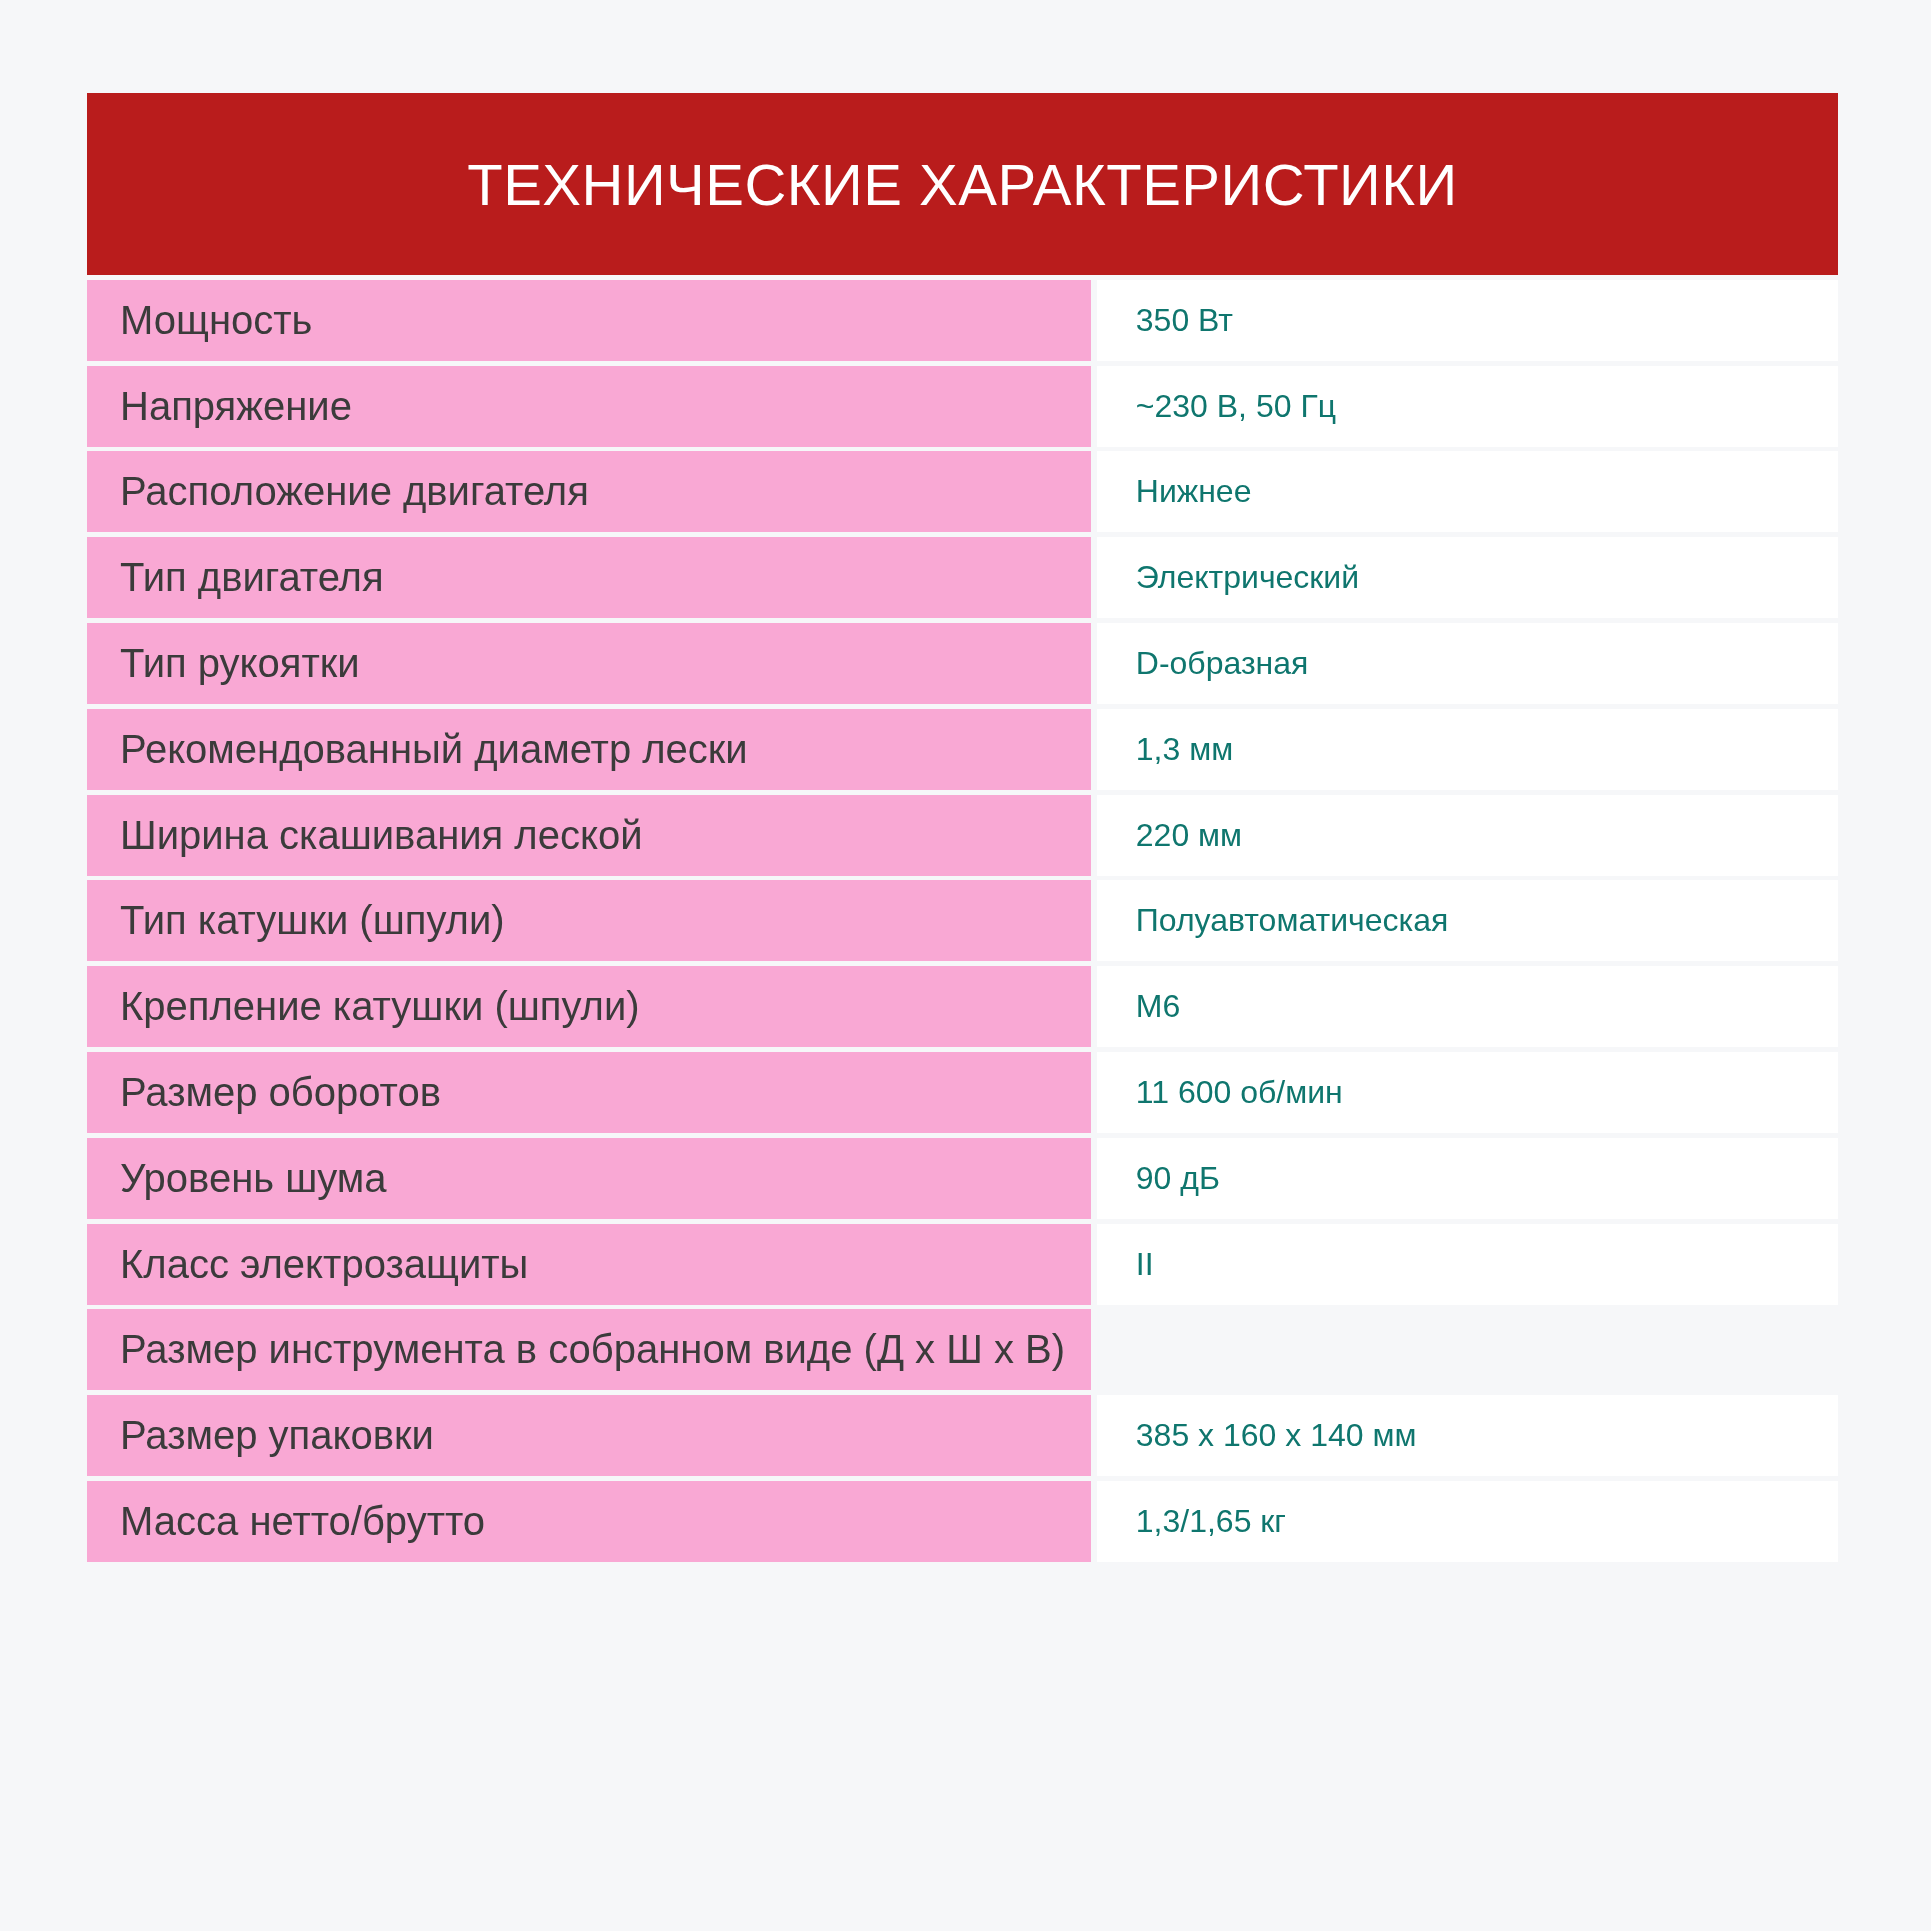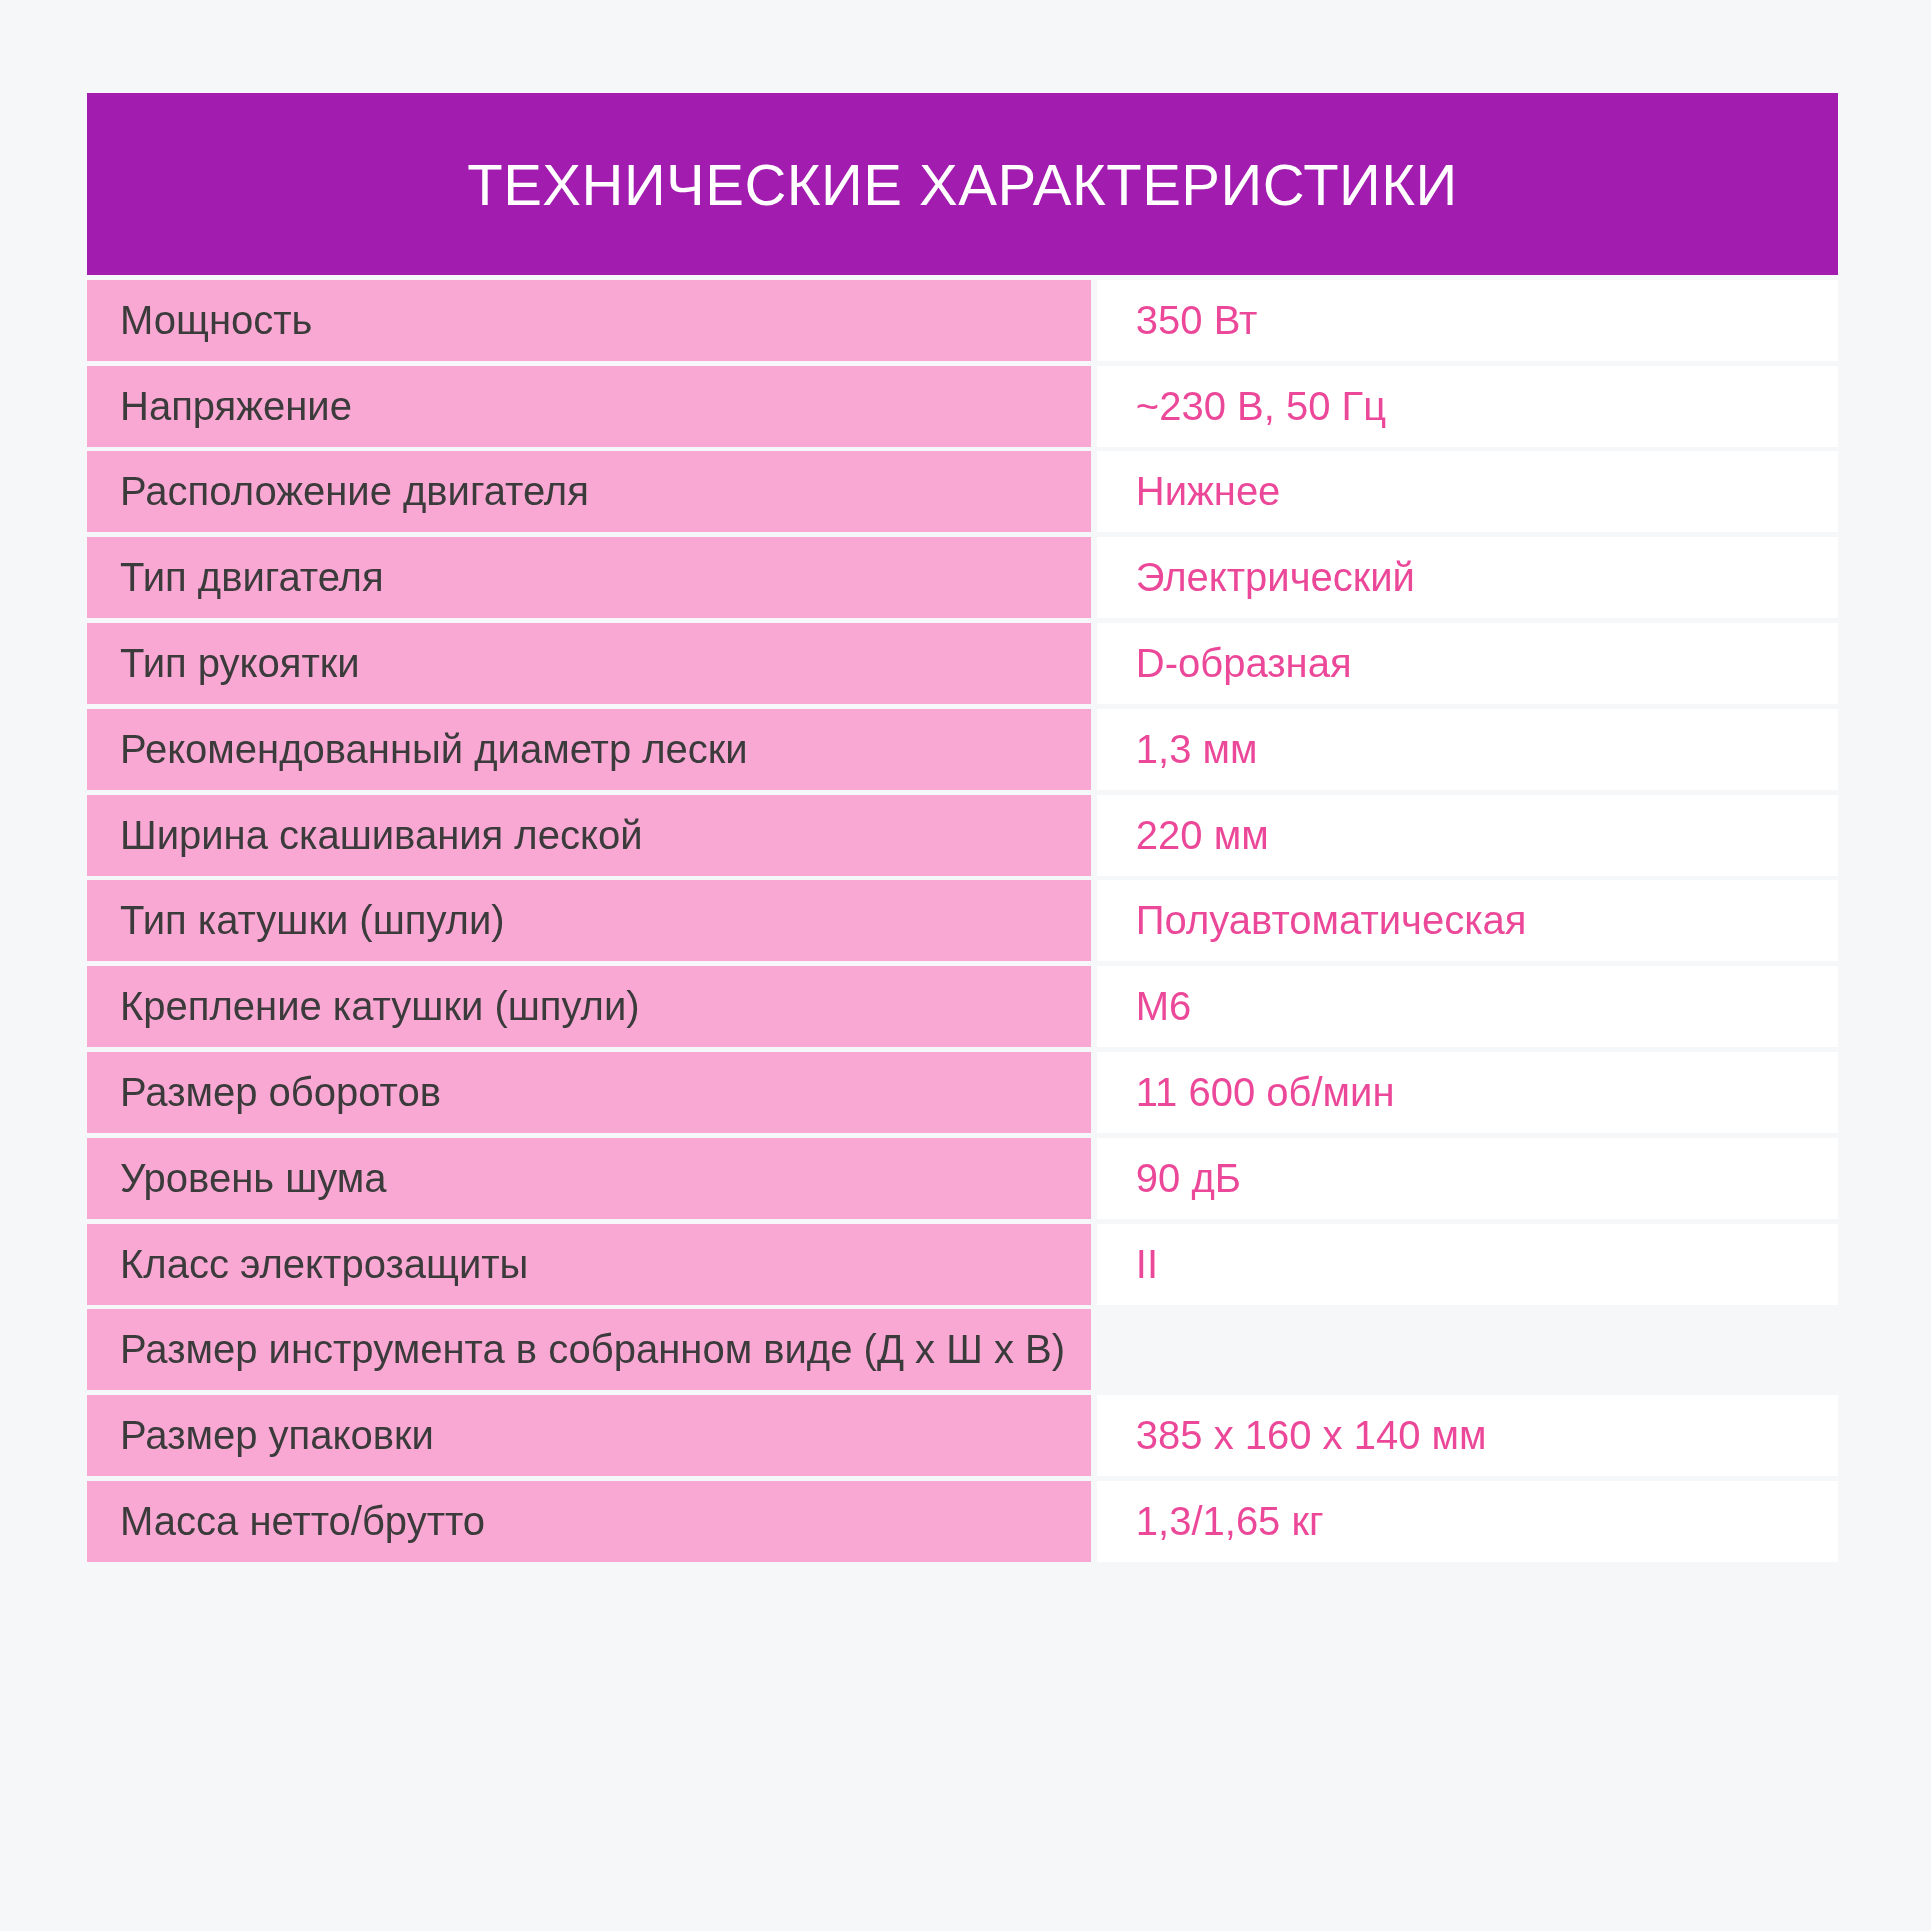--- a/index.html
+++ b/index.html
@@ -51,30 +51,30 @@
     white-space: nowrap;
   }
   .spec-value {
     flex: 1;
     margin-left: 5.8px;
     box-sizing: border-box;
     background: #ffffff;
     display: flex;
     align-items: center;
     padding-left: 39px;
-    font-size: 40px;
-    color: #ec4899;
+    font-size: 32px;
+    color: #0f766e;
     white-space: nowrap;
   }
 </style>
 </head>
 <body style="background: rgb(246, 247, 249);">
 
 <div class="spec-table">
-  <div class="spec-header" style="background: #a21caf;">
+  <div class="spec-header" style="background: #b91c1c;">
     <div class="title" style="color: rgb(255, 255, 255);">ТЕХНИЧЕСКИЕ ХАРАКТЕРИСТИКИ</div>
   </div>
   <div id="rows">
   <div class="spec-row">
     <div class="spec-label">Мощность</div>
     <div class="spec-value">350 Вт</div>
   </div>
 
   <div class="spec-row">
     <div class="spec-label">Напряжение</div>

